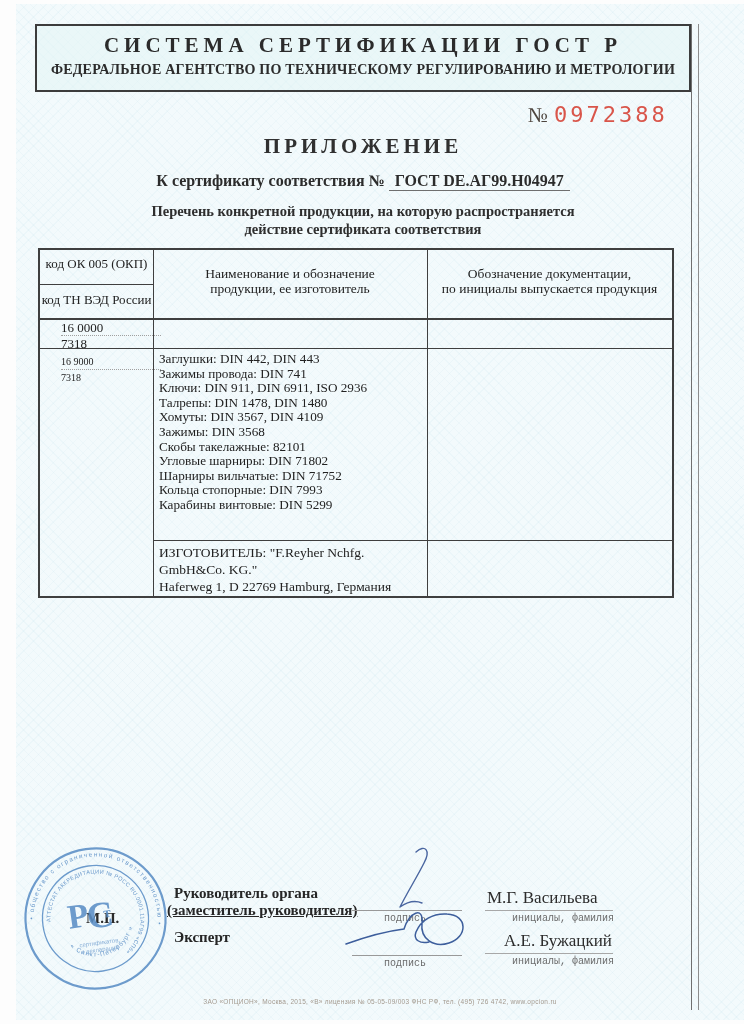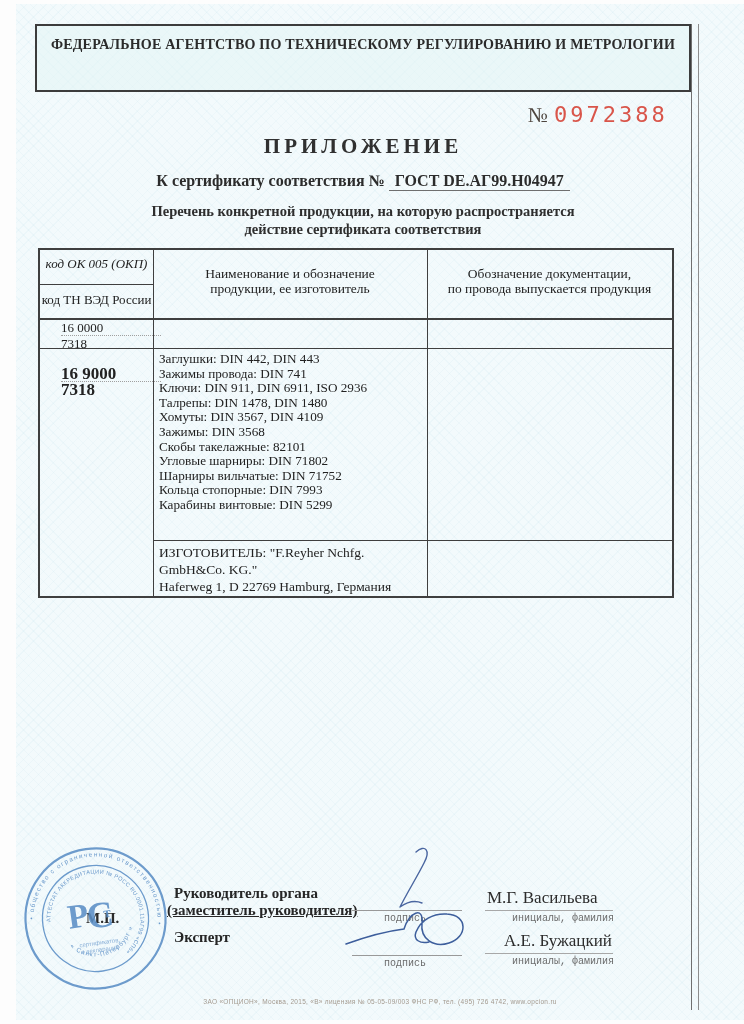--- a/index.html
+++ b/index.html
@@ -41,29 +41,29 @@
 
   
   .doc-table{position:absolute;left:38px;top:248px;width:632px;height:346px;border:2px solid #3f3f3f;box-sizing:content-box;}
   .doc-table .v1{position:absolute;left:113px;top:0;bottom:0;width:0;border-left:1.5px solid #3f3f3f;}
   .doc-table .v2{position:absolute;left:387px;top:0;bottom:0;width:0;border-left:1.5px solid #3f3f3f;}
   .doc-table .h-header{position:absolute;top:68px;left:0;right:0;height:0;border-top:2px solid #3f3f3f;}
   .doc-table .h-col1split{position:absolute;top:34px;left:0;width:113px;height:0;border-top:1.5px solid #3f3f3f;}
   .doc-table .h-row1{position:absolute;top:98px;left:0;right:0;height:0;border-top:1.5px solid #3f3f3f;}
   .doc-table .h-row3{position:absolute;top:290px;left:113px;right:0;height:0;border-top:1.5px solid #3f3f3f;}
   .cell{position:absolute;font-size:13px;line-height:15px;color:#222;}
-  .hdr-c1a{left:0;top:6px;width:113px;text-align:center;font-size:13px;font-style:italic;}
+  .hdr-c1a{left:0;top:6px;width:113px;text-align:center;font-size:13px;}
   .hdr-c1b{left:0;top:42px;width:113px;text-align:center;font-size:13px;}
   .hdr-c2{left:113px;top:16px;width:274px;text-align:center;font-size:13.5px;}
   .hdr-c3{left:387px;top:16px;width:245px;text-align:center;font-size:13.5px;}
   .code-block{padding-left:21px;}
   .code-top{display:block;border-bottom:1px dotted #a0a0a0;width:100px;padding:1px 0 1px 0;}
   .code-bottom{display:block;padding-top:1px;}
   .r1-codes{left:0;top:70px;width:113px;font-size:13px;line-height:13px;}
-  .r2-codes{left:0;top:116px;width:113px;font-size:17px;line-height:13px;font-weight:bold;}
+  .r2-codes{left:0;top:104px;width:113px;font-size:10px;line-height:13px;}
   .products{left:113px;top:100px;width:274px;padding:2px 0 0 6px;box-sizing:border-box;}
   .products span{display:block;font-size:13.2px;line-height:14.6px;}
   .manufacturer{left:113px;top:292px;width:274px;padding:2px 0 0 6px;box-sizing:border-box;}
   .manufacturer span{display:block;font-size:13.5px;line-height:17px;}
 
   
   .sig-label{position:absolute;font-weight:bold;font-size:15px;color:#262626;}
   .sig-label.u{text-decoration:underline;}
   .sig-line{position:absolute;width:110px;border-bottom:1px solid #999;height:0;}
   .sig-caption{position:absolute;font-size:10px;color:#6b6b6b;font-family:Liberation Mono, monospace;text-align:center;}
@@ -78,20 +78,21 @@
   .stamp-svg{position:absolute;left:18px;top:841px;transform:rotate(-8deg);opacity:0.88;}
   .sig-svg{position:absolute;left:330px;top:842px;}
 </style>
 </head>
 <body>
 
 <div class="paper"></div>
 <div class="right-frame"></div>
 
 <div class="header-box">
+  <div class="header-line1">СИСТЕМА СЕРТИФИКАЦИИ ГОСТ Р</div>
   <div class="header-line2">ФЕДЕРАЛЬНОЕ АГЕНТСТВО ПО ТЕХНИЧЕСКОМУ РЕГУЛИРОВАНИЮ И МЕТРОЛОГИИ</div>
 </div>
 
 <div class="doc-number">
   <span>№</span><span class="digits">0972388</span>
 </div>
 
 <div class="centerband page-title">ПРИЛОЖЕНИЕ</div>
 
 <div class="centerband cert-line">
@@ -111,21 +112,21 @@
   <div class="h-row3"></div>
 
   <div class="cell hdr-c1a">код ОК 005 (ОКП)</div>
   <div class="cell hdr-c1b">код ТН ВЭД России</div>
   <div class="cell hdr-c2">
     <span>Наименование и обозначение</span><br>
     <span>продукции, ее изготовитель</span>
   </div>
   <div class="cell hdr-c3">
     <span>Обозначение документации,</span><br>
-    <span>по провода выпускается продукция</span>
+    <span>по инициалы выпускается продукция</span>
   </div>
 
   <div class="cell r1-codes code-block">
     <span class="code-top">16 0000</span>
     <span class="code-bottom">7318</span>
   </div>
 
   <div class="cell r2-codes code-block">
     <span class="code-top">16 9000</span>
     <span class="code-bottom">7318</span>

